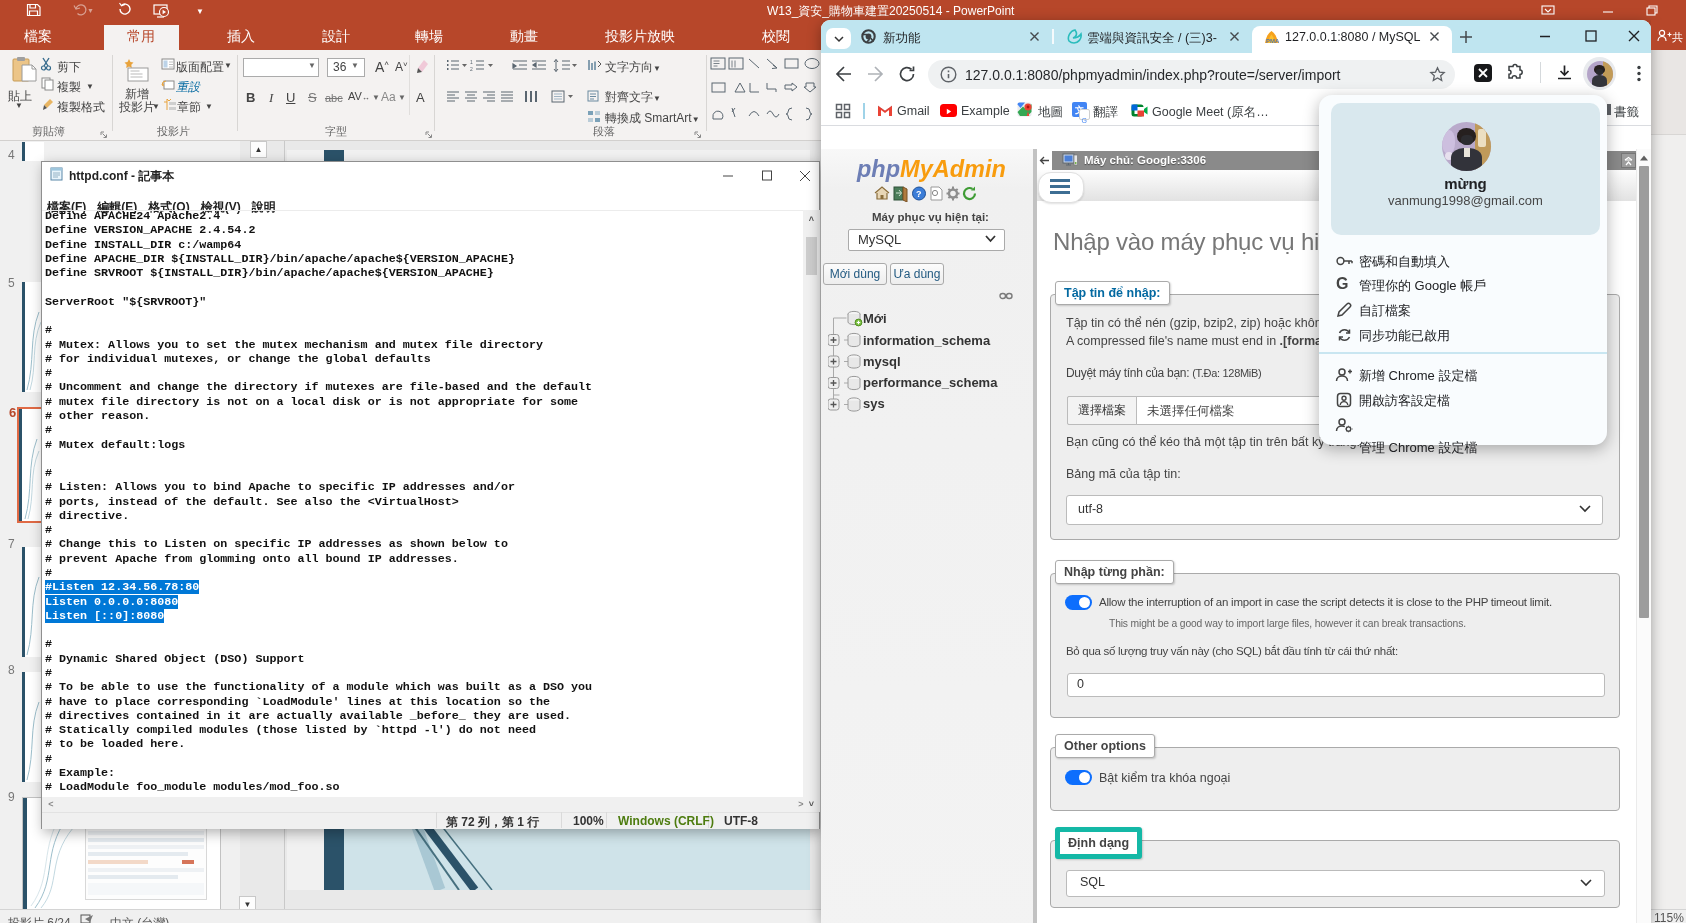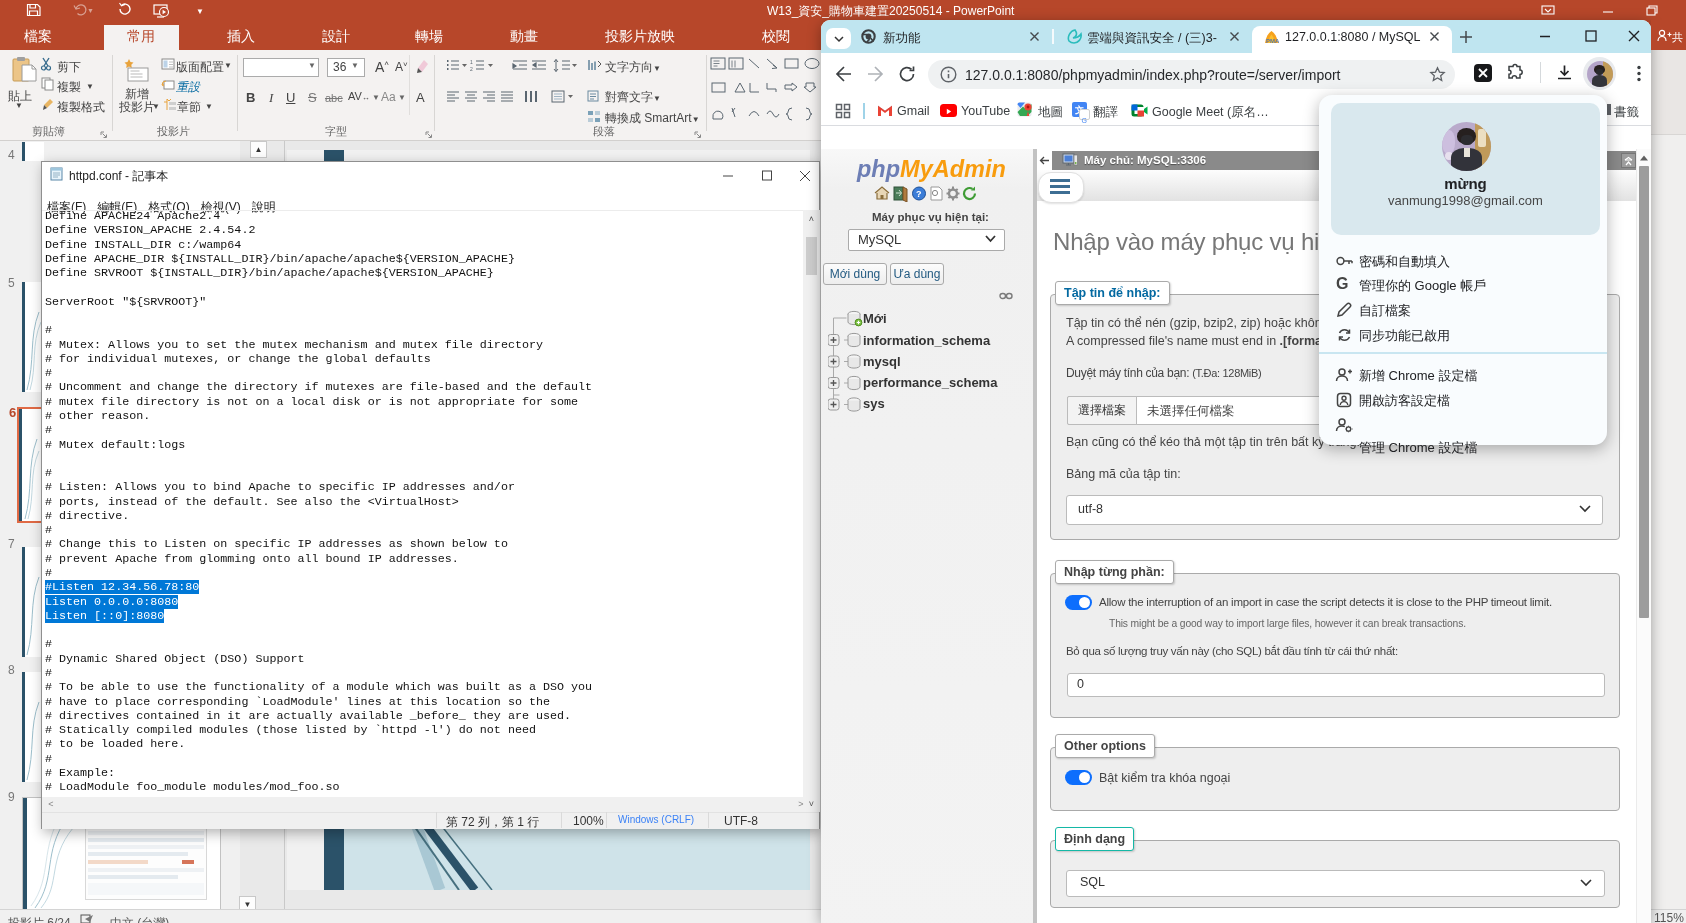--- a/index.html
+++ b/index.html
@@ -333,21 +333,21 @@
   <div class="abs" style="left:0;top:909px;width:1686px;height:14px;background:#f0f0f0;border-top:1px solid #d4d4d4;"></div>
   <div class="abs nowrap" style="left:8px;top:915px;font-size:12px;color:#555;">投影片 6/24</div>
   <svg class="abs" style="left:80px;top:914px;" width="14" height="9" viewBox="0 0 14 9">
       <rect x="1" y="1" width="9" height="8" fill="none" stroke="#555"></rect>
       <path d="M5 5 l8-4 -3 7z" fill="#777"></path>
     </svg>
   <div class="abs nowrap" style="left:110px;top:915px;font-size:12px;color:#555;">中文 (台灣)</div>
   <div class="abs nowrap" style="left:1654px;top:911px;font-size:12px;color:#555;">115%</div>
 </div>
 
-<div class="abs" style="left:41px;top:161px;width:779px;height:668px;background:#fff;border:1px solid #8f8f8f;box-shadow:2px 4px 12px rgba(0,0,0,0.3);box-sizing:border-box;">
+<div class="abs" style="left:41px;top:161px;width:779px;height:668px;background:#fff;border:1px solid #8f8f8f;box-shadow:2px 4px 12px rgba(0,0,0,0.3);box-sizing:border-box;font-weight:bold;">
 
   <svg class="abs" style="left:8px;top:5px;" width="14" height="14" viewBox="0 0 14 14">
     <rect x="1" y="1" width="11" height="12" fill="#e8f4fb" stroke="#5b87a8" stroke-width="1"></rect>
     <rect x="1" y="1" width="11" height="2.6" fill="#9ec6dd"></rect>
     <path d="M3 6 h7 M3 8 h7 M3 10 h5" stroke="#8aa9bd" stroke-width="0.9"></path>
   </svg>
   <div class="abs nowrap" style="left:27px;top:6px;font-size:12px;color:#222;">httpd.conf - 記事本</div>
   <div class="abs" style="left:667px;top:0;width:38px;height:27px;text-align:center;"><svg width="12" height="27">
         <path d="M1 14 h10" stroke="#444"></path>
       </svg></div>
@@ -415,21 +415,21 @@
   <div class="abs" style="left:2px;top:635px;width:14px;height:15px;font-size:9px;color:#888;line-height:15px;text-align:center;">&lt;</div>
   <div class="abs" style="left:752px;top:635px;width:14px;height:15px;font-size:9px;color:#888;line-height:15px;text-align:center;">&gt;</div>
 
   <div class="abs" style="left:0;top:650px;width:777px;height:16px;background:#f0f0f0;border-top:1px solid #e2e2e2;"></div>
   <div class="abs" style="left:394px;top:650px;width:1px;height:16px;background:#dadada;"></div>
   <div class="abs" style="left:519px;top:650px;width:1px;height:16px;background:#dadada;"></div>
   <div class="abs" style="left:564px;top:650px;width:1px;height:16px;background:#dadada;"></div>
   <div class="abs" style="left:666px;top:650px;width:1px;height:16px;background:#dadada;"></div>
   <div class="abs nowrap" style="left:404px;top:652px;font-size:12px;color:#333;">第 72 列，第 1 行</div>
   <div class="abs nowrap" style="left:531px;top:652px;font-size:12px;color:#333;">100%</div>
-  <div class="abs nowrap" style="left:576px;top:652px;font-size:10px;color:#3b82f6;">Windows (CRLF)</div>
+  <div class="abs nowrap" style="left:576px;top:652px;font-size:12px;color:#4d7c0f;">Windows (CRLF)</div>
   <div class="abs nowrap" style="left:682px;top:652px;font-size:12px;color:#333;">UTF-8</div>
 </div>
 
 <div class="abs" style="left:821px;top:20px;width:830px;height:903px;background:#fff;border-radius:9px 9px 0 0;box-shadow:0 3px 14px rgba(0,0,0,0.35);overflow:hidden;">
 
   <div class="abs" style="left:0;top:0;width:830px;height:33px;background:#bfe5f0;"></div>
   <div class="abs" style="left:5px;top:8px;width:25px;height:21px;background:#fff;border-radius:7px;text-align:center;"><svg width="12" height="21">
         <path d="M2 9 l4 4 4-4" fill="none" stroke="#333" stroke-width="1.5"></path>
       </svg></div>
 
@@ -534,21 +534,21 @@
     </svg>
   <div class="abs" style="left:42px;top:83px;width:2px;height:16px;background:#9fd3e8;"></div>
   <svg class="abs" style="left:56px;top:84px;" width="16" height="13" viewBox="0 0 16 13">
     <path d="M1 12 V2 l7 5 7-5 v10 h-3 V6 l-4 3 -4-3 v6 z" fill="#ea4335"></path>
     <path d="M1 2 l7 5 7-5" fill="none" stroke="#c5221f" stroke-width=".6"></path>
   </svg>
   <div class="abs nowrap" style="left:76px;top:84px;font-size:12.5px;color:#3c4043;">Gmail</div>
   <div class="abs" style="left:119px;top:84px;width:17px;height:13px;background:#f00;border-radius:3.5px;"><svg width="17" height="13">
         <path d="M6.8 3.8 l4.4 2.7 -4.4 2.7 z" fill="#fff"></path>
       </svg></div>
-  <div class="abs nowrap" style="left:140px;top:84px;font-size:12.5px;color:#3c4043;">YouTube</div>
+  <div class="abs nowrap" style="left:140px;top:84px;font-size:12.5px;color:#3c4043;">Example</div>
   <svg class="abs" style="left:196px;top:82px;" width="15" height="17" viewBox="0 0 15 17">
     <rect x="0.5" y="0.5" width="14" height="14" rx="2" fill="#e8eaed"></rect>
     <path d="M0.5 10 L6 4.5 l3 3 L14.5 2 v8 l-4 4 H3 z" fill="#34a853"></path>
     <path d="M0.5 2.5 C0.5 1.4 1.4 .5 2.5 .5 H8 L3.5 6 z" fill="#4285f4"></path>
     <circle cx="11" cy="5" r="3.6" fill="#ea4335"></circle>
       <circle cx="11" cy="5" r="1.4" fill="#b31412"></circle>
     <path d="M11 8.6 c0 2.4 -1.2 3.4 -1.2 5.4 h2.4 c0 -2 -1.2 -3 -1.2 -5.4z" fill="#ea4335"></path>
   </svg>
   <div class="abs nowrap" style="left:217px;top:84px;font-size:12.5px;color:#3c4043;">地圖</div>
   <div class="abs" style="left:251px;top:82px;width:15px;height:15px;background:#4285f4;border-radius:2px;"><svg width="15" height="15">
@@ -668,21 +668,21 @@
           <path d="M10 9.5 h-8 M5 6 l-3.5 3.5 3.5 3.5" fill="none" stroke="#444" stroke-width="1.3"></path>
         </svg></div>
     <div class="abs" style="left:231px;top:2px;width:584px;height:19px;background:#8a8a8a;"></div>
     <svg class="abs" style="left:241px;top:4px;" width="16" height="15" viewBox="0 0 16 15">
       <rect x="1" y="1" width="11" height="9" fill="#cdd9ea" stroke="#5c6670"></rect>
         <rect x="2.5" y="2.5" width="8" height="6" fill="#4b7fd6"></rect>
         <path d="M4 12 h5 M6.5 10 v2" stroke="#5c6670"></path>
         <rect x="12" y="2" width="3.5" height="10" fill="#e8e8e8" stroke="#777" stroke-width=".7"></rect>
         <circle cx="13.7" cy="10" r="1" fill="#6fae3f"></circle>
     </svg>
-    <div class="abs nowrap" style="left:263px;top:5px;font-size:11.5px;font-weight:bold;color:#fff;text-shadow:0 1px 1px rgba(0,0,0,.45);">Máy chủ: MySQL:3306</div>
+    <div class="abs nowrap" style="left:263px;top:5px;font-size:11.5px;font-weight:bold;color:#fff;text-shadow:0 1px 1px rgba(0,0,0,.45);">Máy chủ: Google:3306</div>
     <div class="abs" style="left:800px;top:4px;width:13px;height:13px;background:#9d9d9d;border:1px solid #777;"><svg width="13" height="13">
           <path d="M3 5 h7 M4 10 l2.5-3 2.5 3" fill="none" stroke="#fff" stroke-width="1.2"></path>
           <path d="M3 5 l3.5-2.5 L10 5" fill="none" stroke="#fff" stroke-width="1.2"></path>
         </svg></div>
     <div class="abs" style="left:216px;top:21px;width:599px;height:31px;background:linear-gradient(#fdfdfd,#e2e2e2);"></div>
     <div class="abs" style="left:217px;top:23px;width:44px;height:29px;background:#fff;border:1px solid #e0e0e0;border-radius:13px;box-shadow:0 1px 2px rgba(0,0,0,.12);"></div>
     <div class="abs" style="left:229px;top:30px;width:20px;height:2.6px;background:#3d6e93;"></div>
     <div class="abs" style="left:229px;top:36px;width:20px;height:2.6px;background:#3d6e93;"></div>
     <div class="abs" style="left:229px;top:42px;width:20px;height:2.6px;background:#3d6e93;"></div>
 
@@ -714,21 +714,21 @@
     <div class="abs" style="left:246px;top:524px;width:536px;height:22px;background:#fff;border:1px solid #bbb;border-radius:3px;"></div>
     <div class="abs nowrap" style="left:256px;top:528px;font-size:12.5px;color:#333;">0</div>
 
     <div class="abs" style="left:229px;top:598px;width:568px;height:62px;background:#eee;border:1px solid #aaa;border-radius:4px;"></div>
     <div class="abs nowrap" style="left:234px;top:585px;background:#fff;border:1px solid #aaa;border-radius:3px;box-shadow:1px 1px 2px rgba(0,0,0,.18);padding:4px 8px;font-size:12.5px;font-weight:bold;color:#444;">Other options</div>
     <div class="abs" style="left:244px;top:621px;width:27px;height:15px;background:#0d6efd;border-radius:8px;"></div>
     <div class="abs" style="left:258px;top:623px;width:11px;height:11px;background:#fff;border-radius:50%;"></div>
     <div class="abs nowrap" style="left:278px;top:622px;font-size:12.5px;color:#444;">Bật kiểm tra khóa ngoại</div>
 
     <div class="abs" style="left:229px;top:691px;width:568px;height:66px;background:#eee;border:1px solid #aaa;border-radius:4px;"></div>
-    <div class="abs nowrap" style="left:234px;top:678px;background:#fff;border:1px solid #14b8a6;border-radius:3px;box-shadow:1px 1px 2px rgba(0,0,0,.18);padding:4px 8px;font-size:12.5px;font-weight:bold;color:#444;">Định dạng</div>
+    <div class="abs nowrap" style="left:234px;top:678px;background:#fff;border:5px solid #14b8a6;border-radius:3px;box-shadow:1px 1px 2px rgba(0,0,0,.18);padding:4px 8px;font-size:12.5px;font-weight:bold;color:#444;">Định dạng</div>
     <div class="abs" style="left:245px;top:721px;width:537px;height:25px;background:#fff;border:1px solid #bbb;border-radius:3px;"></div>
     <div class="abs nowrap" style="left:259px;top:726px;font-size:12.5px;color:#333;">SQL</div>
     <svg class="abs" style="left:759px;top:730px;" width="12" height="8">
         <path d="M1 1 l5 5 5-5" fill="none" stroke="#333" stroke-width="1.6"></path>
       </svg>
 
     <div class="abs" style="left:229px;top:793px;width:568px;height:5px;background:#eee;border:1px solid #aaa;border-radius:4px 4px 0 0;border-bottom:none;"></div>
     <div class="abs" style="left:327px;top:779px;width:82px;height:19px;background:#fff;border:1px solid #aaa;border-radius:3px 3px 0 0;overflow:hidden;">
         <div class="abs nowrap" style="left:3px;top:8px;font-size:15.5px;font-weight:bold;color:#444;">ả-định-dạng:</div>
       </div>

